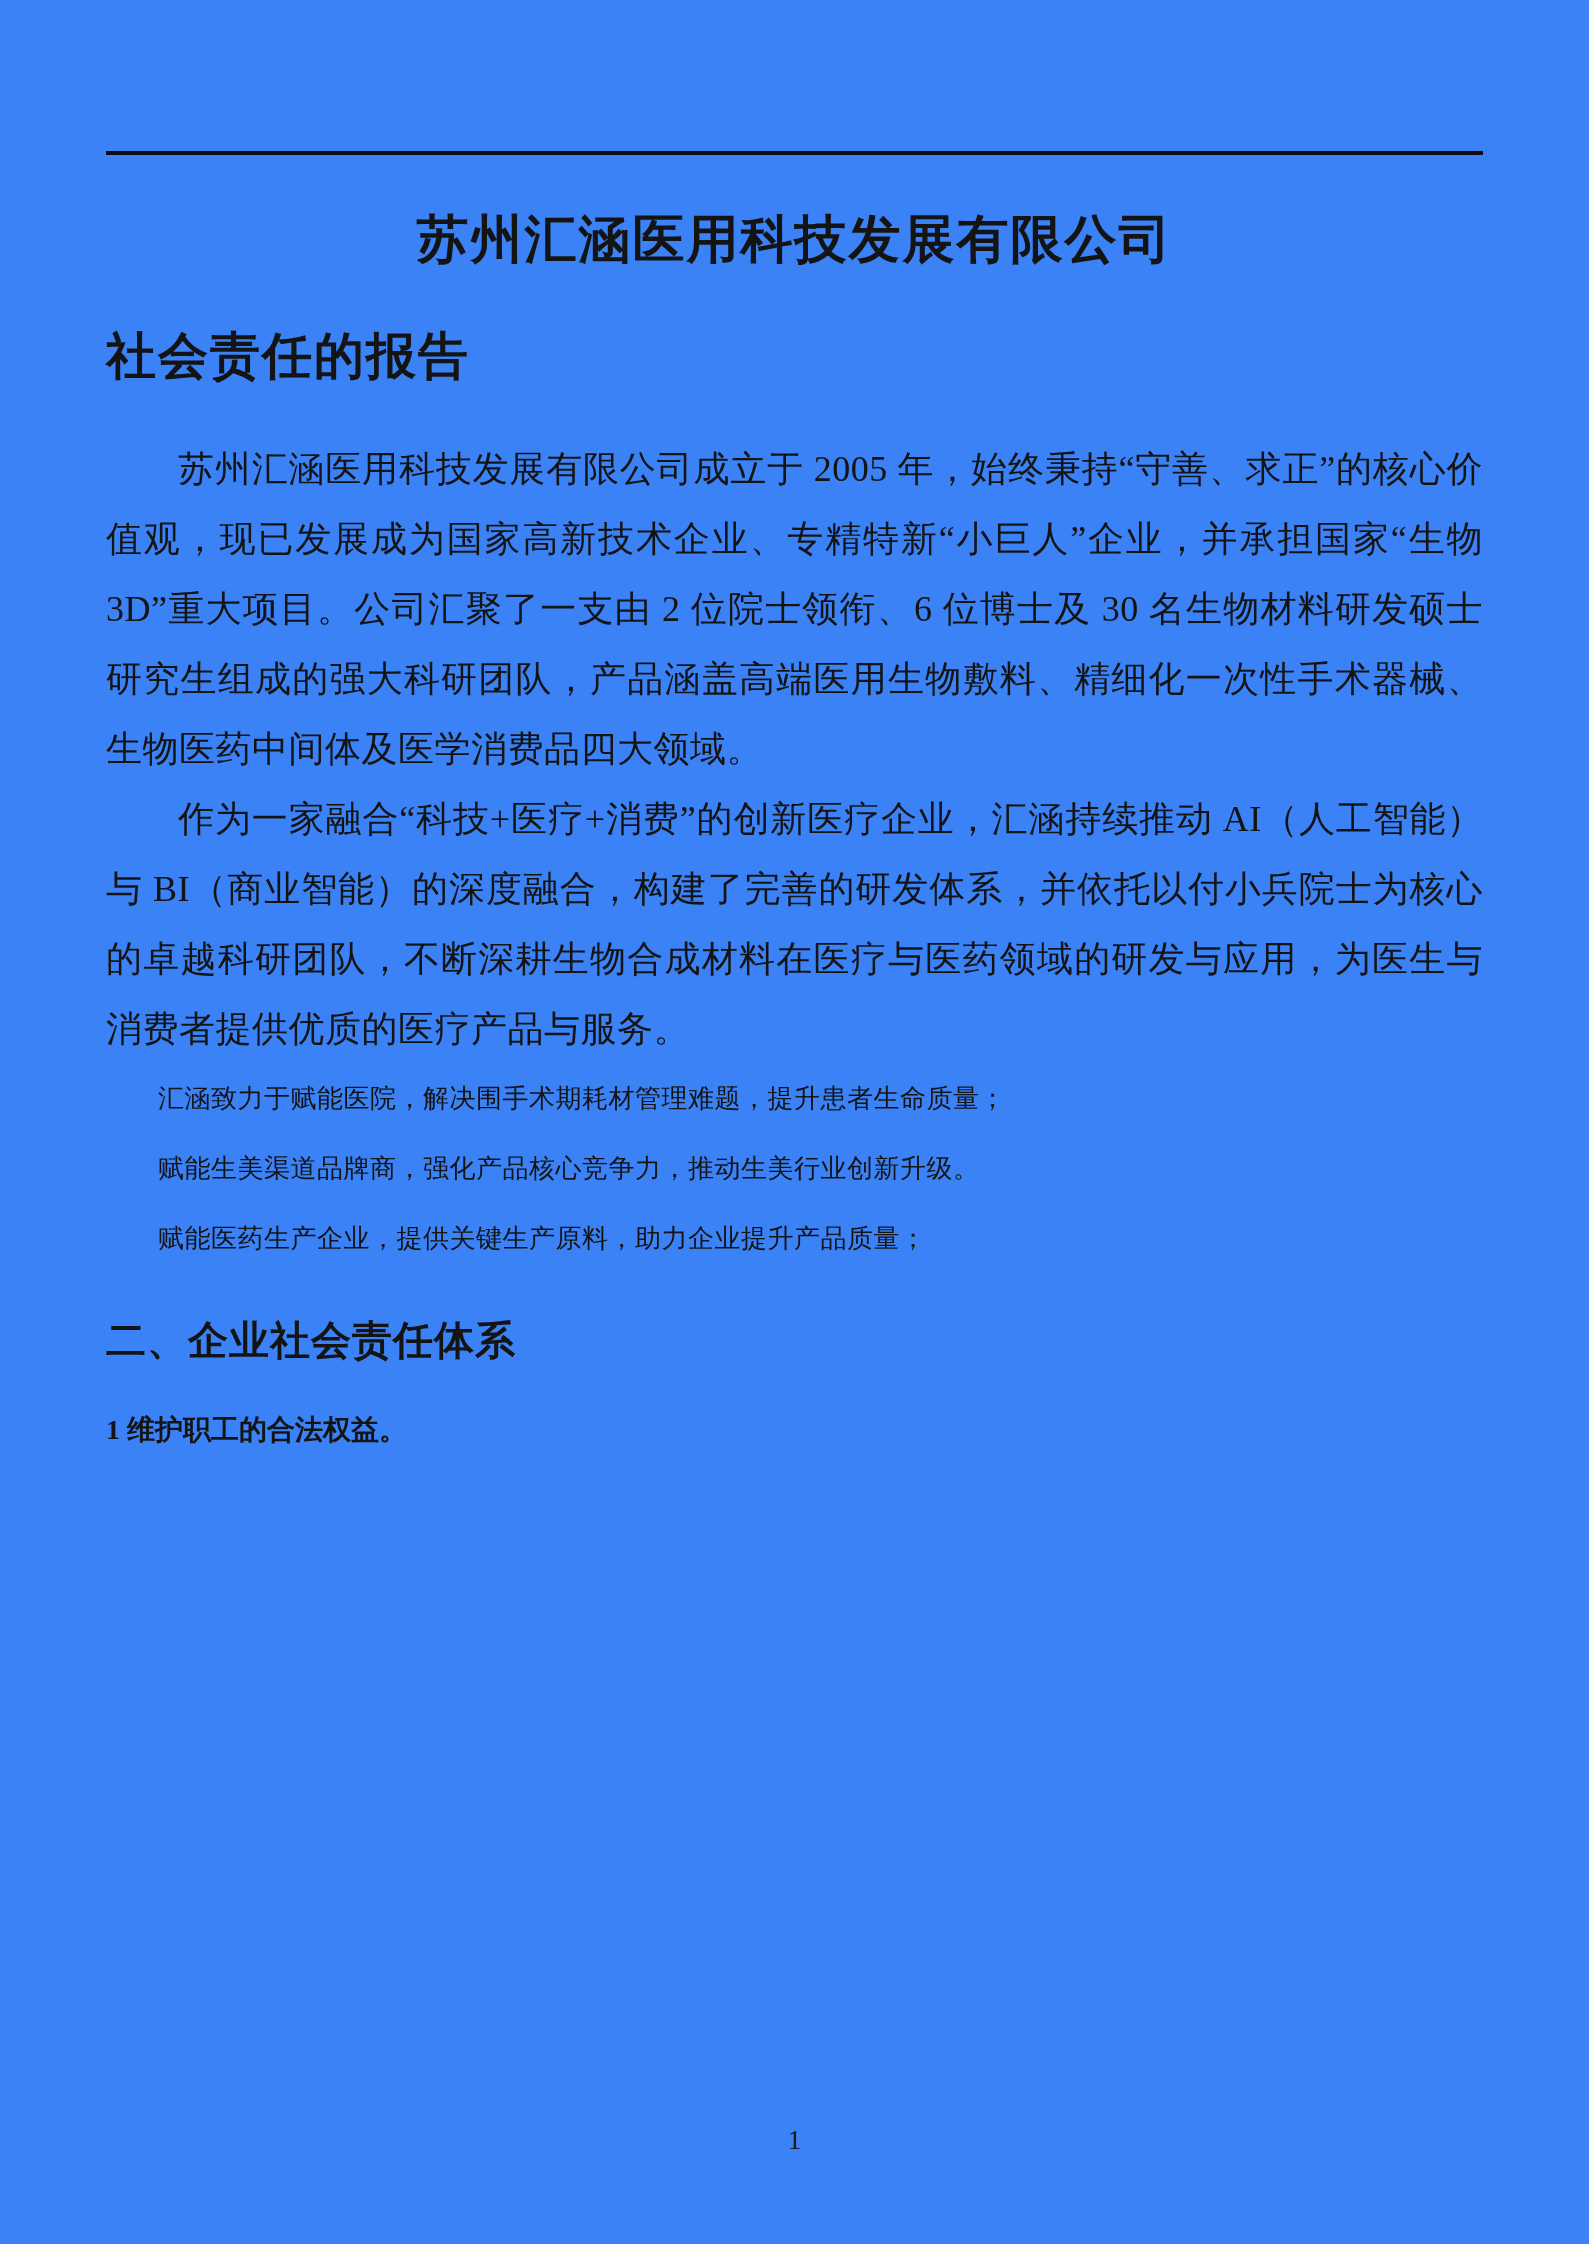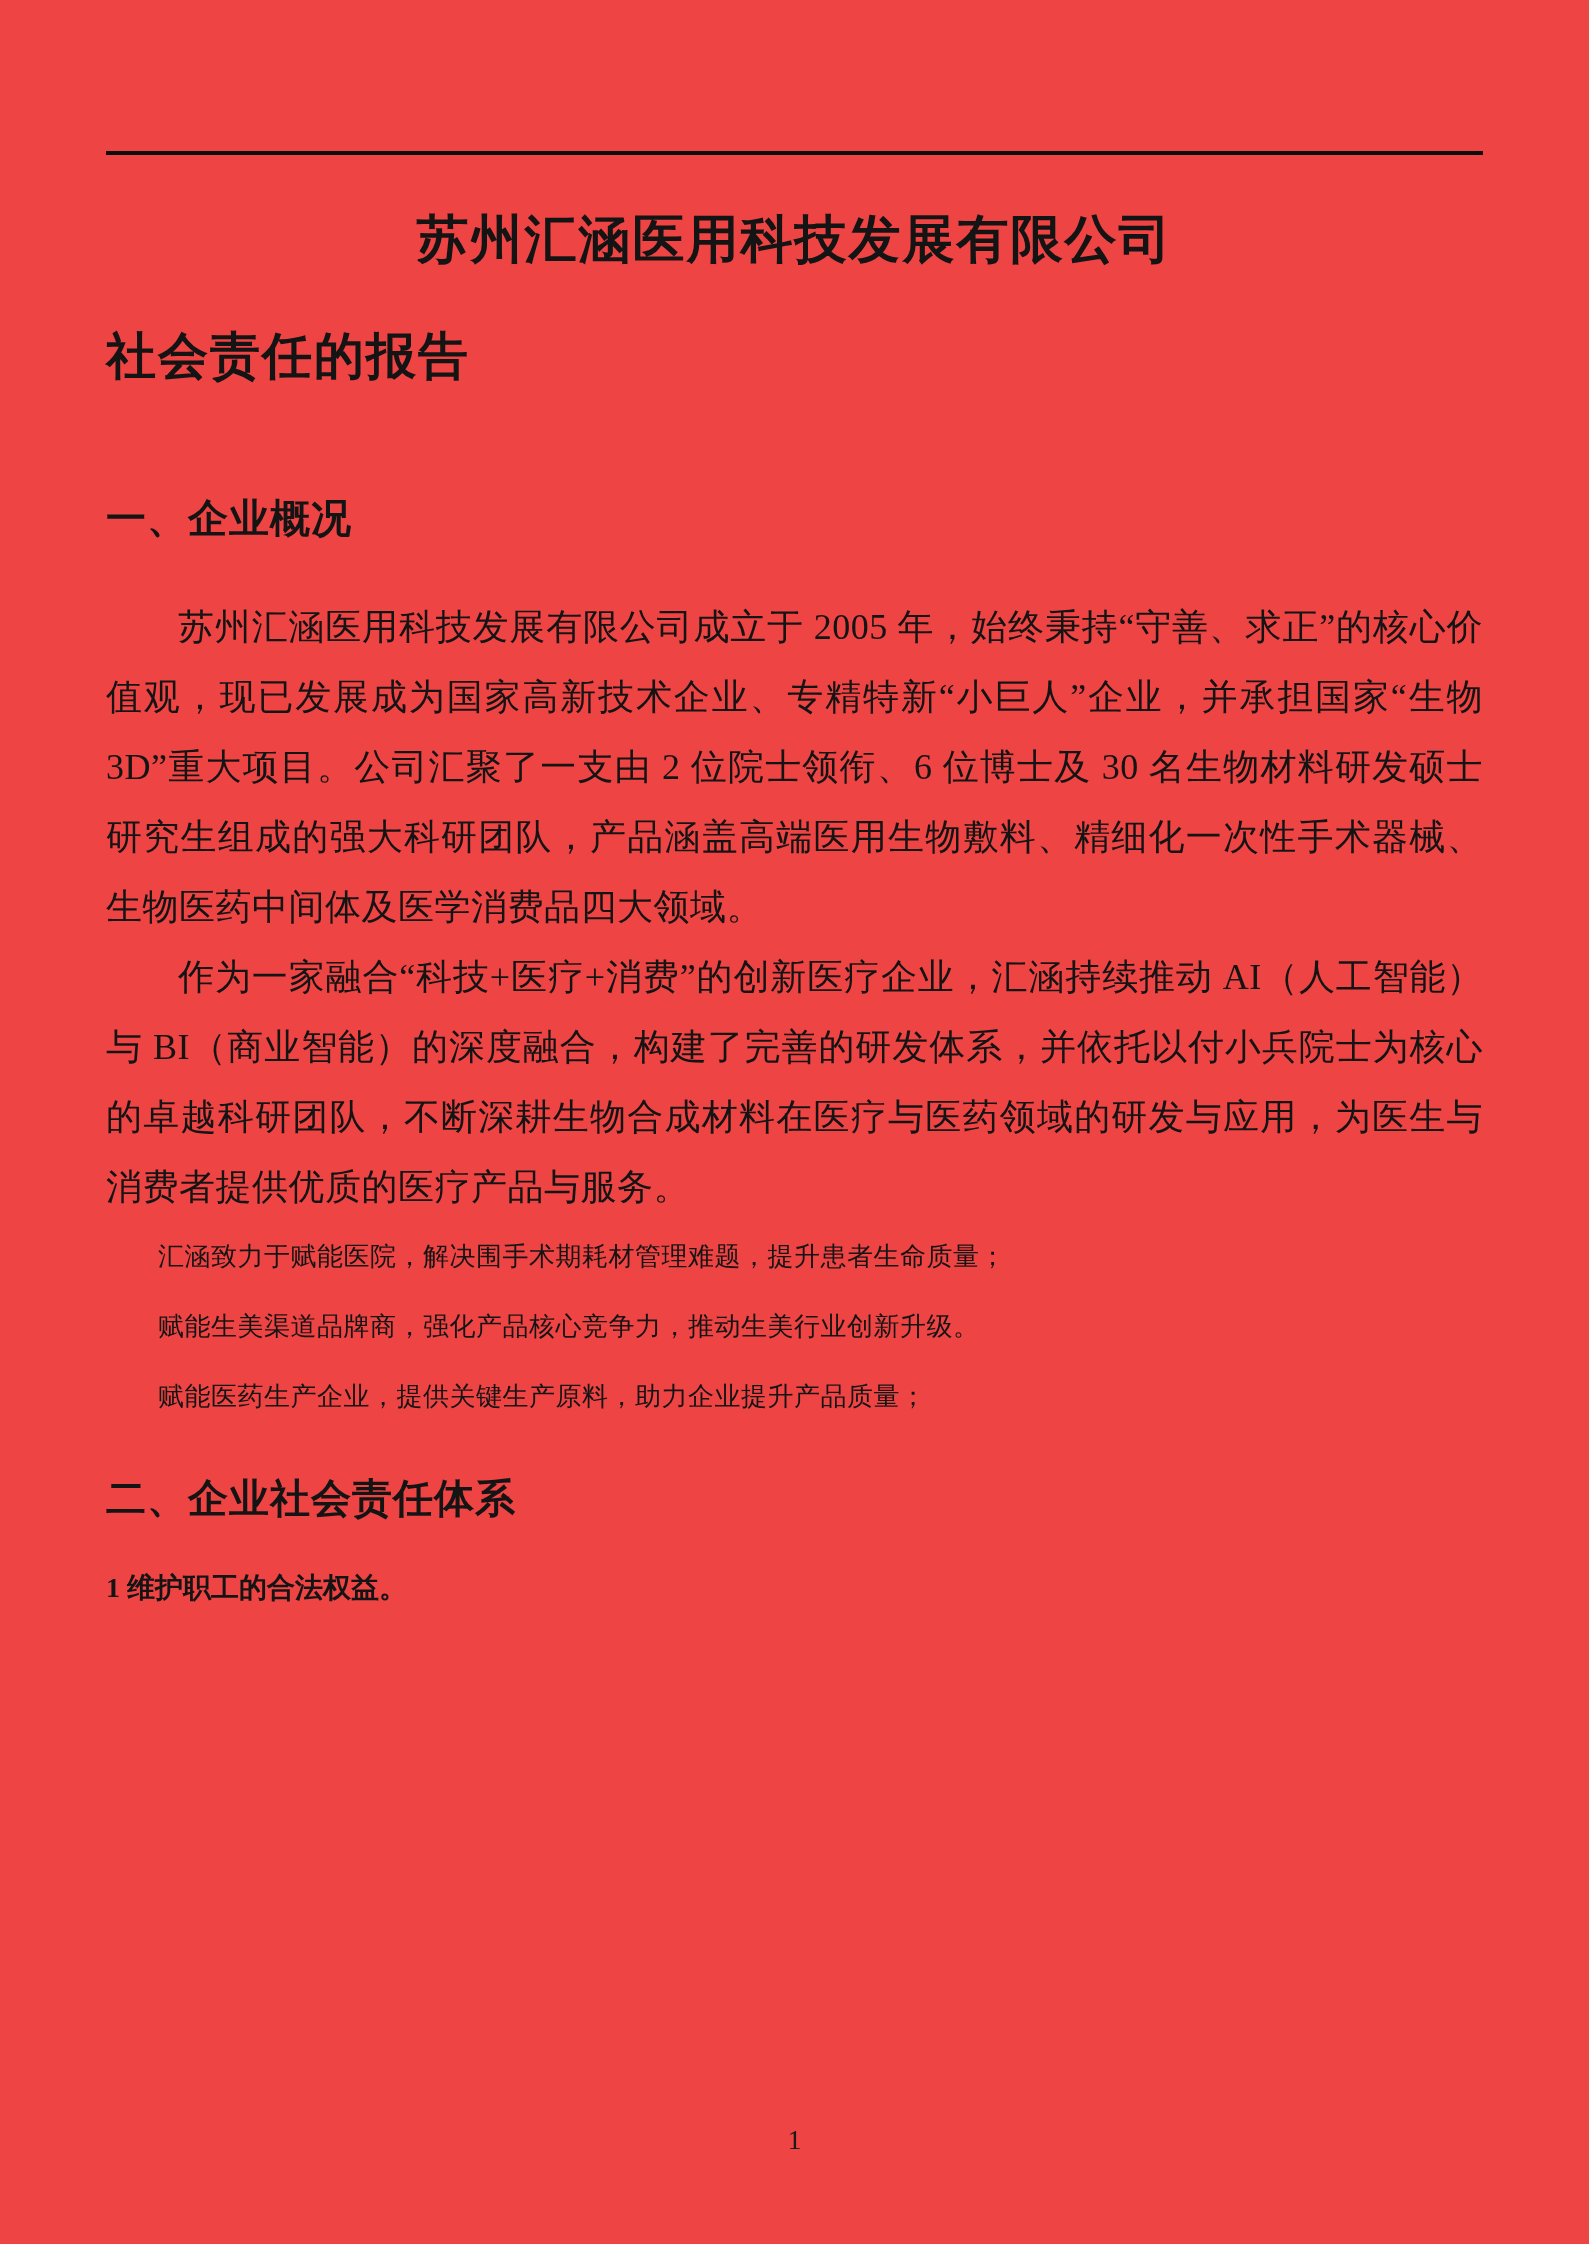--- a/index.html
+++ b/index.html
@@ -5,21 +5,21 @@
   html, body {
     margin: 0;
     padding: 0;
     background: #e8e8e8;
   }
   .page {
     position: relative;
     width: 1589px;
     height: 2244px;
     margin: 0 auto;
-    background: #ef4444;
+    background: #3b82f6;
     color: #141414;
     font-family: "Liberation Serif", "DejaVu Serif", serif;
     overflow: hidden;
     box-sizing: border-box;
     padding: 0 106px;
   }
   .top-rule {
     margin-top: 151px;
     height: 0;
     border-top: 4px solid #0d0d0d;
@@ -89,21 +89,20 @@
 <body>
 
 <div class="page">
 
   <div class="top-rule"></div>
 
   <div class="doc-title">苏州汇涵医用科技发展有限公司</div>
 
   <div class="doc-subtitle">社会责任的报告</div>
 
-  <div class="h1">一、企业概况</div>
 
   <p class="body-para">苏州汇涵医用科技发展有限公司成立于 2005 年，始终秉持“守善、求正”的核心价值观，现已发展成为国家高新技术企业、专精特新“小巨人”企业，并承担国家“生物 3D”重大项目。公司汇聚了一支由 2 位院士领衔、6 位博士及 30 名生物材料研发硕士研究生组成的强大科研团队，产品涵盖高端医用生物敷料、精细化一次性手术器械、生物医药中间体及医学消费品四大领域。</p>
 
   <p class="body-para tight">作为一家融合“科技+医疗+消费”的创新医疗企业，汇涵持续推动 AI（人工智能）与 BI（商业智能）的深度融合，构建了完善的研发体系，并依托以付小兵院士为核心的卓越科研团队，不断深耕生物合成材料在医疗与医药领域的研发与应用，为医生与消费者提供优质的医疗产品与服务。</p>
 
   <div>
     <p class="indent-line">汇涵致力于赋能医院，解决围手术期耗材管理难题，提升患者生命质量；</p>
     <p class="indent-line">赋能生美渠道品牌商，强化产品核心竞争力，推动生美行业创新升级。</p>
     <p class="indent-line">赋能医药生产企业，提供关键生产原料，助力企业提升产品质量；</p>
   </div>

